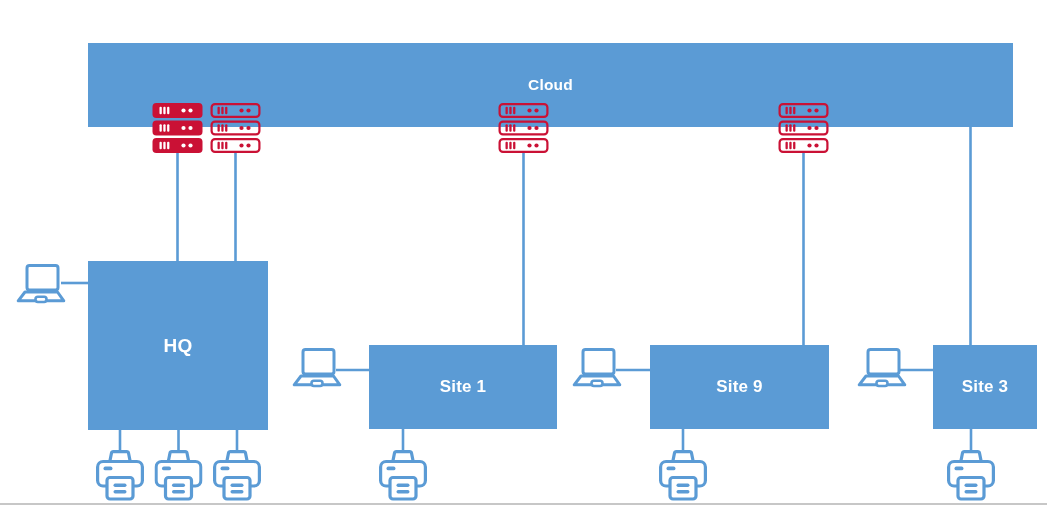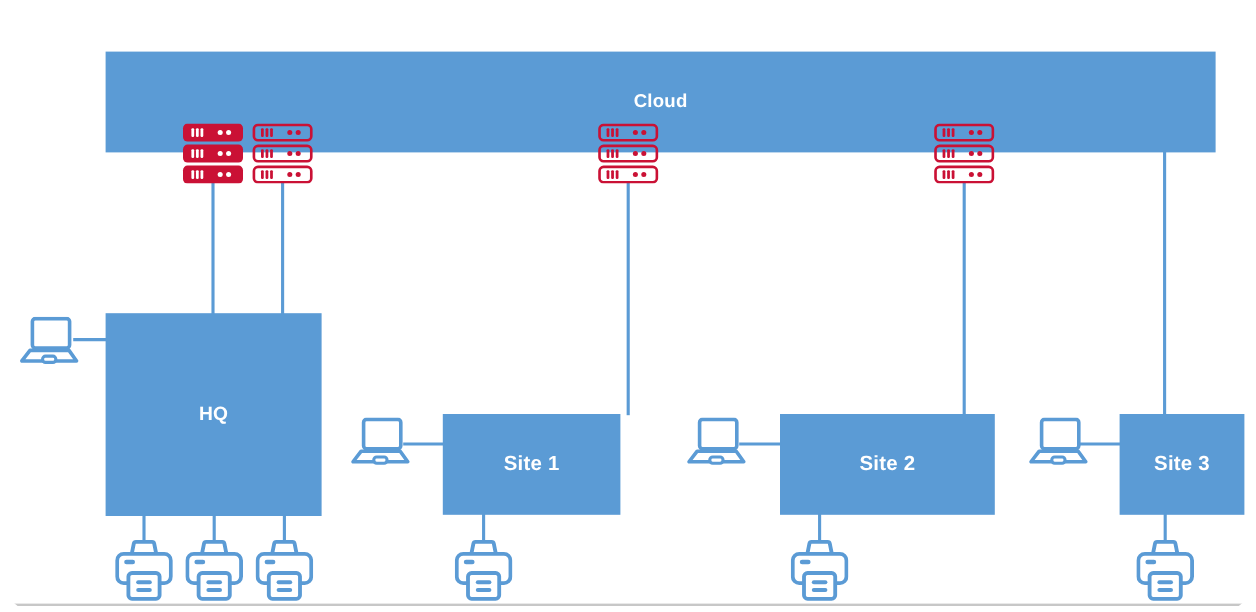--- a/index.html
+++ b/index.html
@@ -1,24 +1,24 @@
 <!DOCTYPE html>
 <html><head>
 <meta charset="utf-8">
 <style>
   html,body{margin:0;padding:0;background:#ffffff;}
   .canvas{position:relative;width:1047px;height:510px;background:#ffffff;overflow:hidden;
-          font-family:"Liberation Sans",sans-serif;border-radius:32px;}
+          font-family:"Liberation Sans",sans-serif;}
   .node{position:absolute;background:#5b9bd5;display:flex;align-items:center;justify-content:center;}
   .node .lbl{color:#ffffff;font-weight:700;letter-spacing:.2px;}
   .cloud{left:88px;top:43px;width:925px;height:84px;}
   .cloud .lbl{font-weight:600;font-size:15.5px;}
   .hq{left:88px;top:261px;width:180px;height:169px;}
-  .hq .lbl{font-size:16px;}
-  .site1{left:369px;top:345px;width:148px;height:84px;}
+  .hq .lbl{font-size:19px;}
+  .site1{left:369px;top:345px;width:188px;height:84px;}
   .site2{left:650px;top:345px;width:179px;height:84px;}
   .site3{left:933px;top:345px;width:104px;height:84px;}
   .site1 .lbl,.site2 .lbl,.site3 .lbl{font-size:17px;}
   .overlay{position:absolute;left:0;top:0;width:1047px;height:510px;}
   .conn{stroke:#5b9bd5;stroke-width:2.6;fill:none;}
   .blue-stroke{stroke:#5b9bd5;fill:none;stroke-linejoin:round;stroke-linecap:round;}
   .blue-fill{fill:#5b9bd5;}
   .white-fill{fill:#ffffff;}
   .red-fill{fill:#ca1135;}
   .red-stroke{stroke:#ca1135;fill:none;}
@@ -32,21 +32,21 @@
   <div class="node cloud">
     <span class="lbl">Cloud</span>
   </div>
   <div class="node hq">
     <span class="lbl">HQ</span>
   </div>
   <div class="node site1">
     <span class="lbl">Site 1</span>
   </div>
   <div class="node site2">
-    <span class="lbl">Site 2</span>
+    <span class="lbl">Site 9</span>
   </div>
   <div class="node site3">
     <span class="lbl">Site 3</span>
   </div>
 
   <svg class="overlay" viewBox="0 0 1047 510">
     <defs>
       <symbol id="sym-stack-solid" viewBox="0 0 51 50">
         <g>
           <rect class="red-fill" x="0.5" y="0" width="50" height="15" rx="3.8"></rect>

